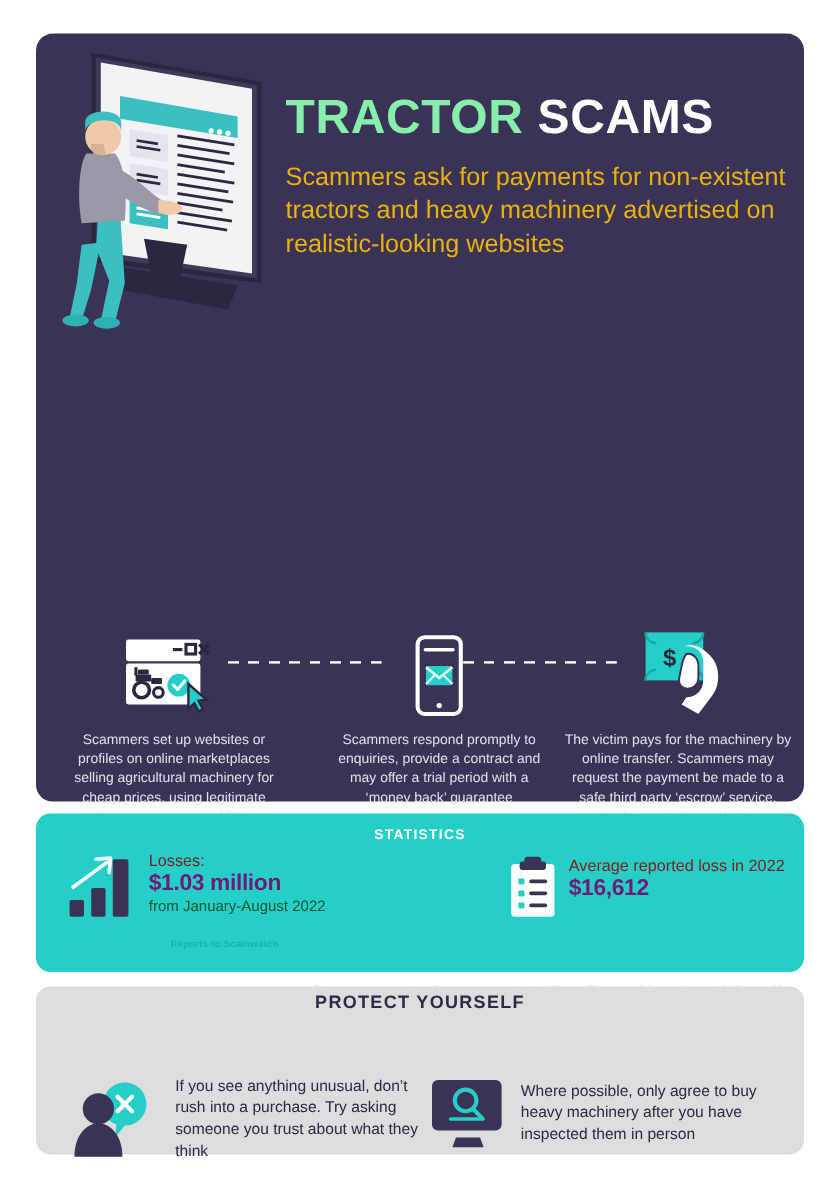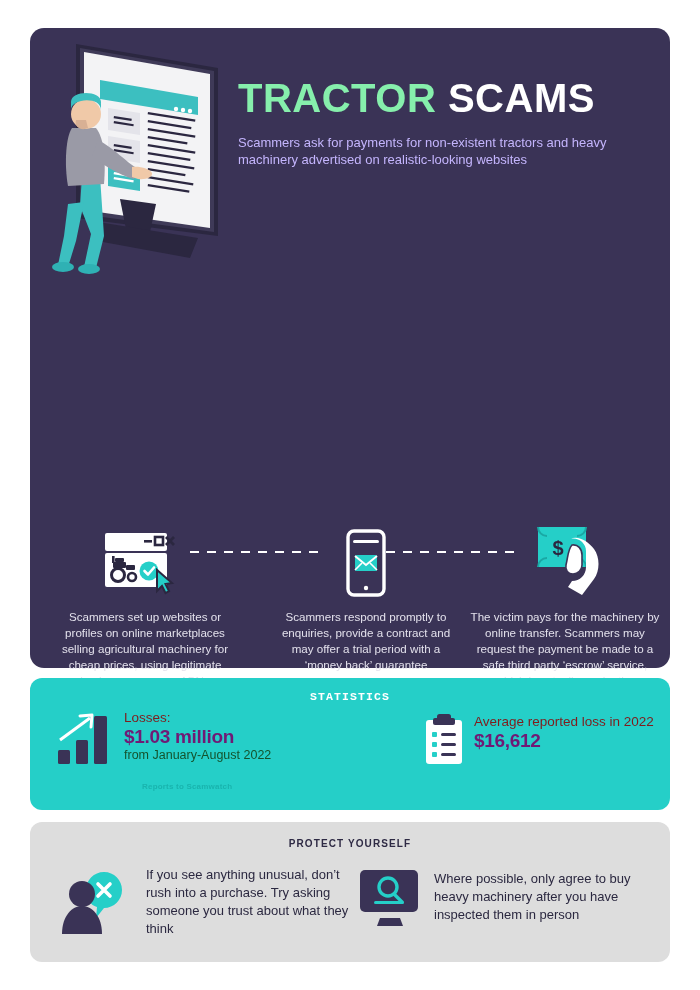--- a/index.html
+++ b/index.html
@@ -17,21 +17,21 @@
     width: 640px; height: 640px;
     background: #3a3356; border-radius: 14px;
   }
   .hero-top { position: relative; height: 245px; }
   .hero-illo { position: absolute; left: 28px; top: 8px; width: 190px; height: 240px; }
   .hero-text { position: absolute; left: 208px; top: 50px; width: 420px; }
   .title { font-size: 40px; font-weight: bold; letter-spacing: 0.5px; line-height: 1.0; }
   .title .t1 { color: #86efac; }
   .title .t2 { color: #ffffff; }
   .subtitle {
-    margin-top: 16px; color: #c4b5fd; font-size: 13px;
+    margin-top: 16px; color: #eab308; font-size: 21px;
     line-height: 1.33; font-weight: 400;
   }
 
   
   .steps-row { position: relative; }
   .step { position: absolute; text-align: center; }
   .step-icon { height: 78px; display: flex; align-items: flex-end; justify-content: center; }
   .step-text {
     color: #e3e1ec; font-size: 11.6px; line-height: 1.38;
     margin-top: 12px;
@@ -42,42 +42,42 @@
   }
 
   
   .stats-panel {
     position: absolute; left: 30px; top: 678px;
     width: 640px; height: 132px;
     background: #25cfc8; border-radius: 12px;
   }
   .stats-head {
     text-align: center; color: #ffffff; font-size: 11.5px;
-    font-weight: bold; letter-spacing: 1.1px; padding-top: 12px; font-family: Liberation Mono, monospace;
+    font-weight: bold; letter-spacing: 1.1px; padding-top: 12px;
   }
   .stat-item { position: absolute; display: flex; align-items: flex-start; }
   .stat-label { color: #7f1d1d; font-size: 13.5px; line-height: 1.15; }
   .stat-value { color: #701a75; font-size: 19px; font-weight: bold; line-height: 1.12; letter-spacing: -0.3px; }
   .stat-sub { color: #14532d; font-size: 12.5px; line-height: 1.2; margin-top: 1px; }
   .stats-source {
     position: absolute; left: 112px; top: 104px;
     color: #19b4ae; font-size: 8px; font-weight: bold; letter-spacing: 0.2px;
   }
 
   
   .protect-panel {
     position: absolute; left: 30px; top: 822px;
     width: 640px; height: 140px;
     background: #dddddd; border-radius: 12px;
   }
   .protect-head {
-    text-align: center; color: #2e2a44; font-size: 10px;
-    font-weight: bold; letter-spacing: 1.1px; padding-top: 16px;
-  }
-  .protect-item { position: absolute; display: flex; align-items: flex-start; }
+    text-align: center; color: #2e2a44; font-size: 15px;
+    font-weight: bold; letter-spacing: 1.1px; padding-top: 5px;
+  }
+  .protect-item { position: absolute; display: flex; align-items: flex-start; margin-top: 30px; }
   .protect-text { color: #2b2840; font-size: 13px; line-height: 1.38; }
 
   svg { display: block; overflow: visible; }
 </style>
 </head>
 <body>
 
 <div class="page">
 
   <div class="hero-panel">

